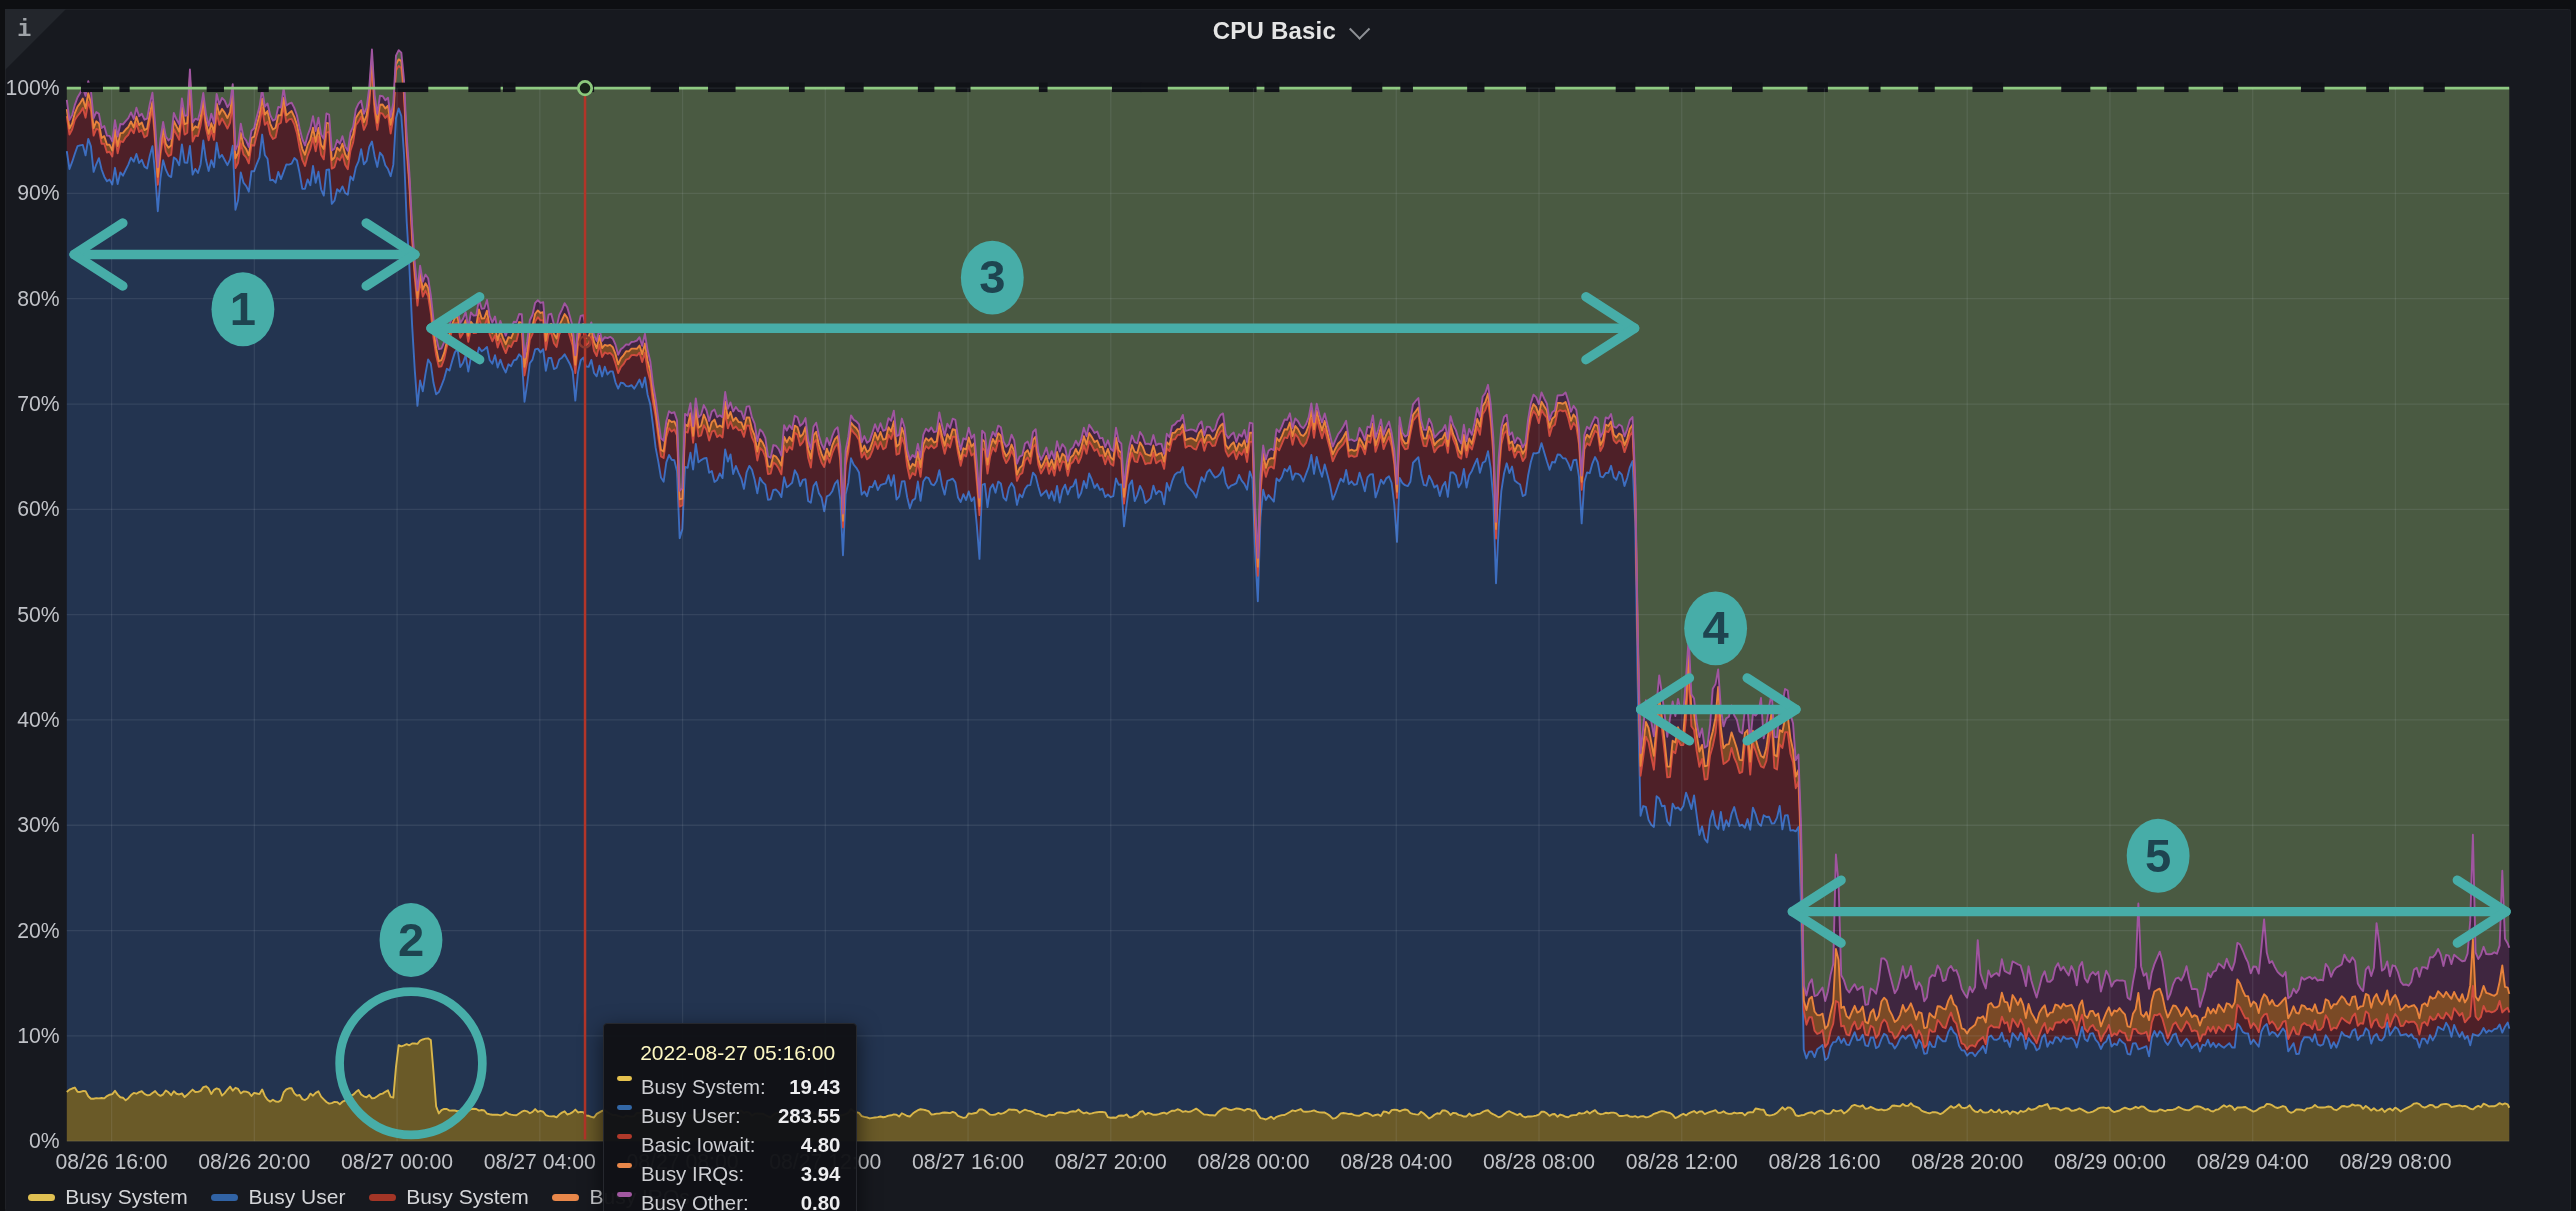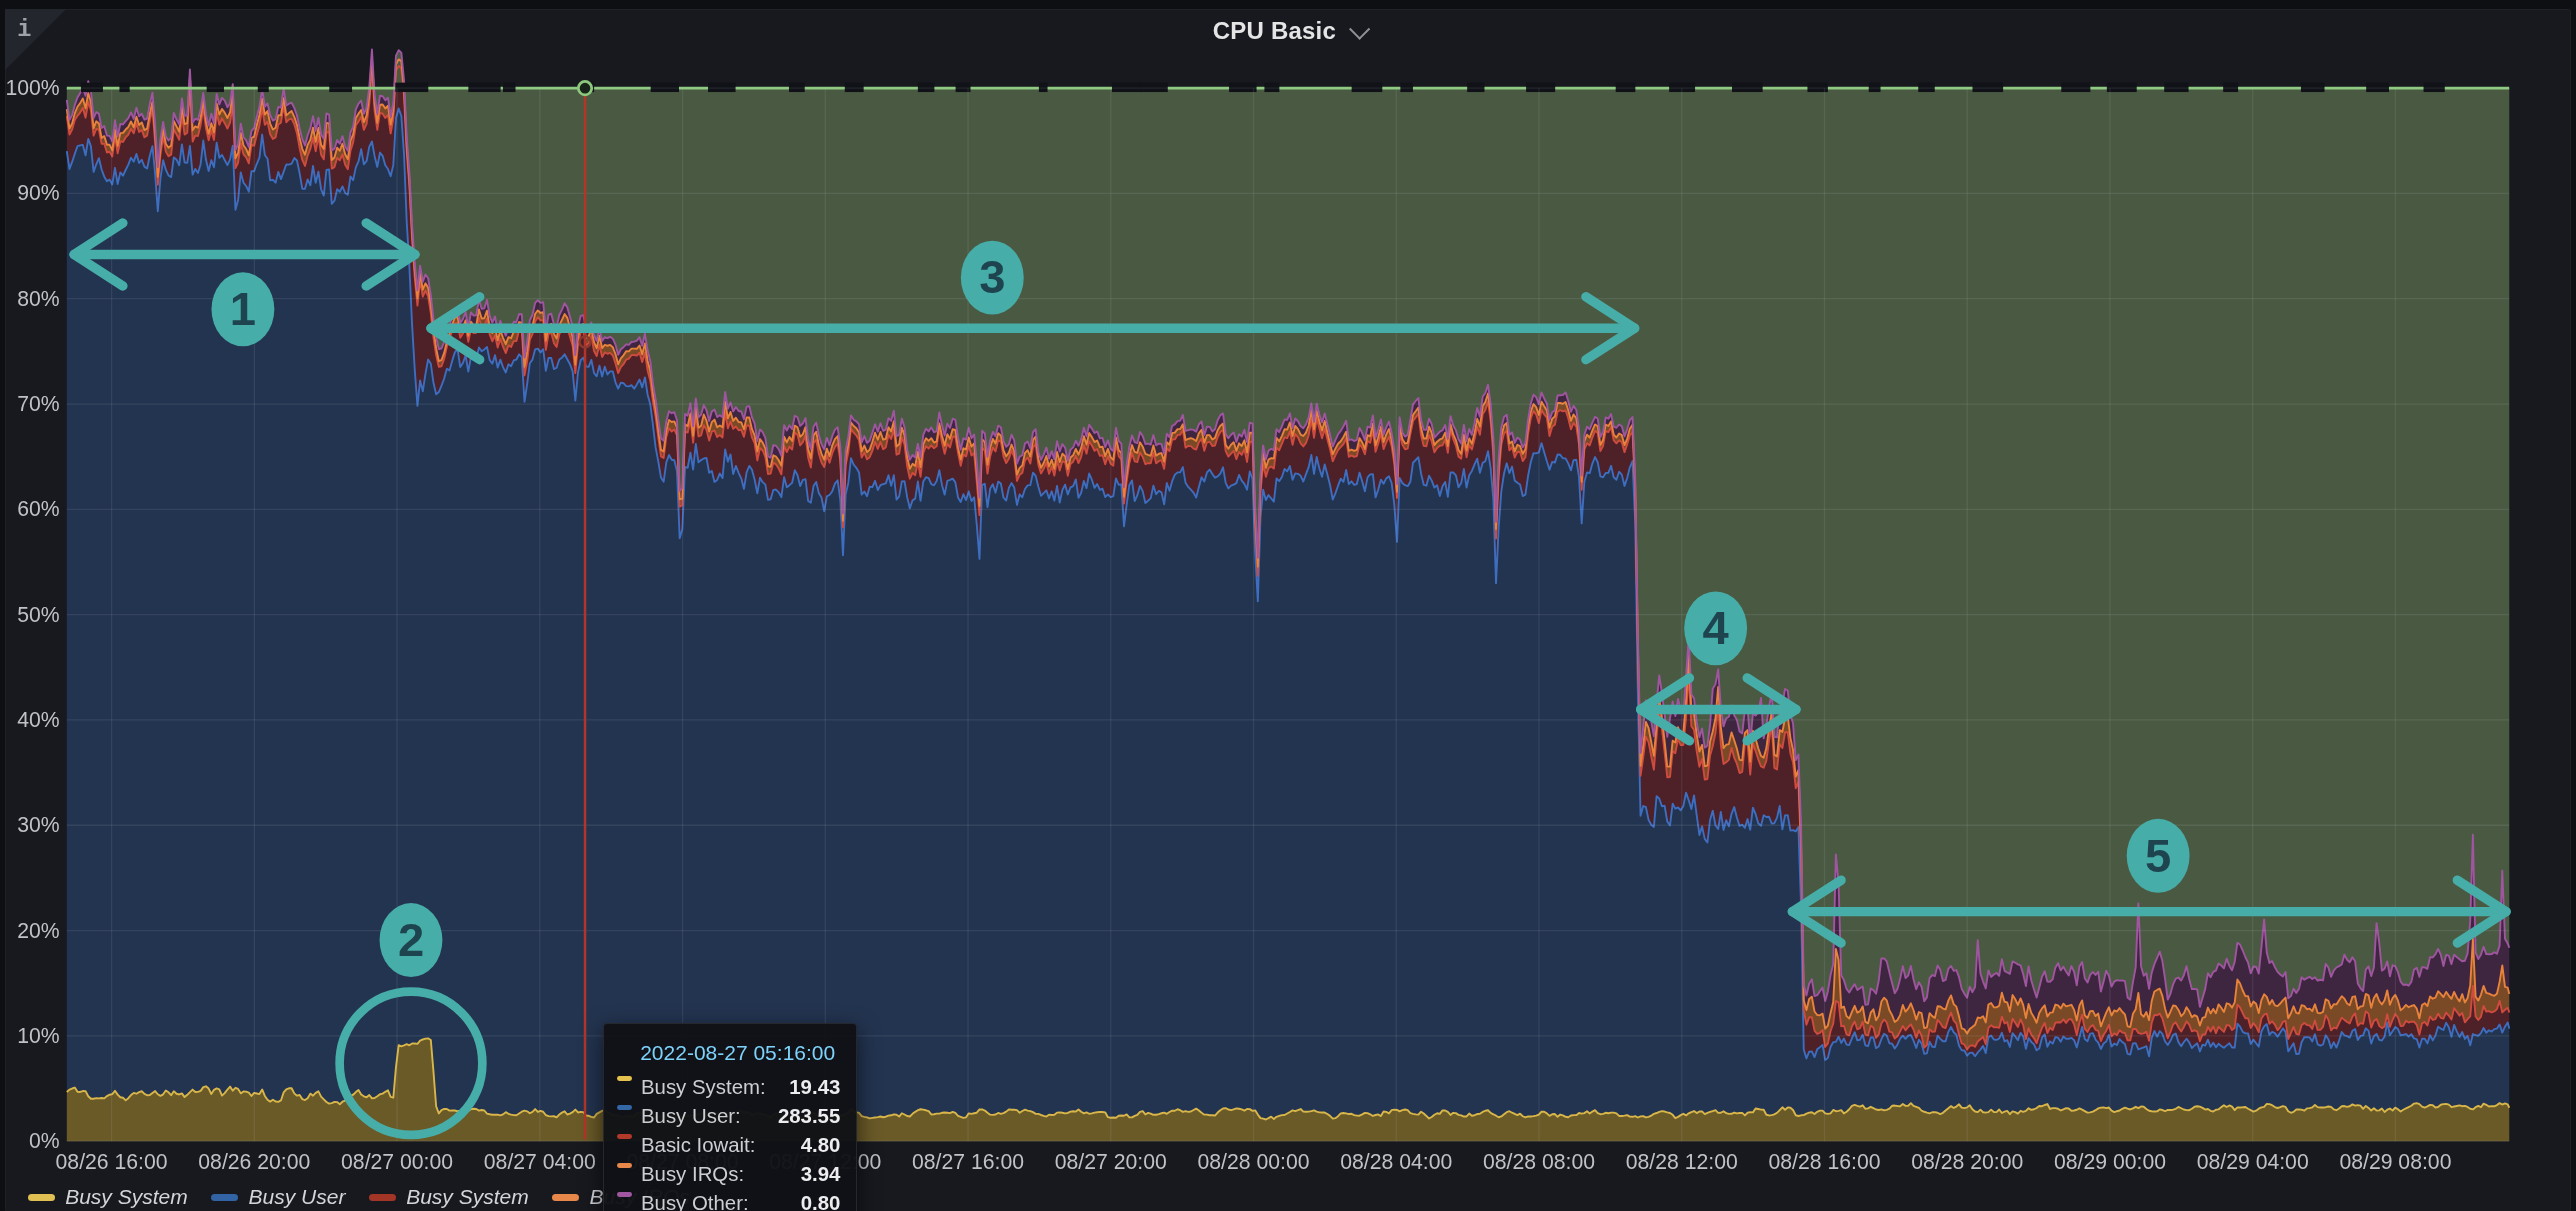--- a/index.html
+++ b/index.html
@@ -11,27 +11,27 @@
          border-top:61px solid #23262c;border-right:61px solid transparent;}
   .info-glyph{position:absolute;left:17.3px;top:15.7px;color:#9fa3a8;
          font-size:23.6px;font-weight:700;font-family:"Liberation Mono",monospace;}
   .panel-header{position:absolute;left:0;top:17.3px;width:100%;text-align:center;
          color:#e5e5e5;font-size:24px;font-weight:600;letter-spacing:0.2px;}
   .panel-header .chev{display:inline-block;width:12.6px;height:12.6px;margin-left:12.6px;
          border-right:2.4px solid #8e9196;border-bottom:2.4px solid #8e9196;
          transform:rotate(45deg) translateY(-4.7px);}
   svg.chart{position:absolute;left:0;top:0;}
   .legend{position:absolute;left:28px;top:1185px;display:flex;align-items:center;gap:23.6px;}
-  .legend-item{display:flex;align-items:center;gap:10.2px;cursor:pointer;font-style:italic;}
+  .legend-item{display:flex;align-items:center;gap:10.2px;cursor:pointer;}
   .legend-swatch{width:27px;height:7px;border-radius:3.9px;}
   .legend-label{color:#d4d5d8;font-size:21px;}
   .tooltip{position:absolute;left:603px;top:1023px;width:254px;box-sizing:border-box;
          background:rgba(17,18,22,.97);border:0.8px solid #26282e;border-radius:3.9px;
          box-shadow:0 7.9px 22px rgba(0,0,0,.6);padding:12.6px 15.7px 15.7px 12.6px;z-index:5;}
-  .tooltip-title{color:#7dd3fc;font-size:21px;margin:4.7px 0 11px 23.6px;white-space:nowrap;}
+  .tooltip-title{color:#fef9c3;font-size:21px;margin:4.7px 0 11px 23.6px;white-space:nowrap;}
   .tooltip-row{display:flex;align-items:flex-start;height:29px;}
   .tt-swatch{width:15px;height:4.7px;border-radius:2.4px;flex:0 0 auto;}
   .tt-label{color:#cdced2;font-size:20.4px;margin-left:9.4px;white-space:nowrap;}
   .tt-value{color:#ededef;font-size:20.4px;font-weight:700;margin-left:auto;}
 </style>
 </head>
 <body>
 
 <div class="screen">
   <div class="panel"></div>

